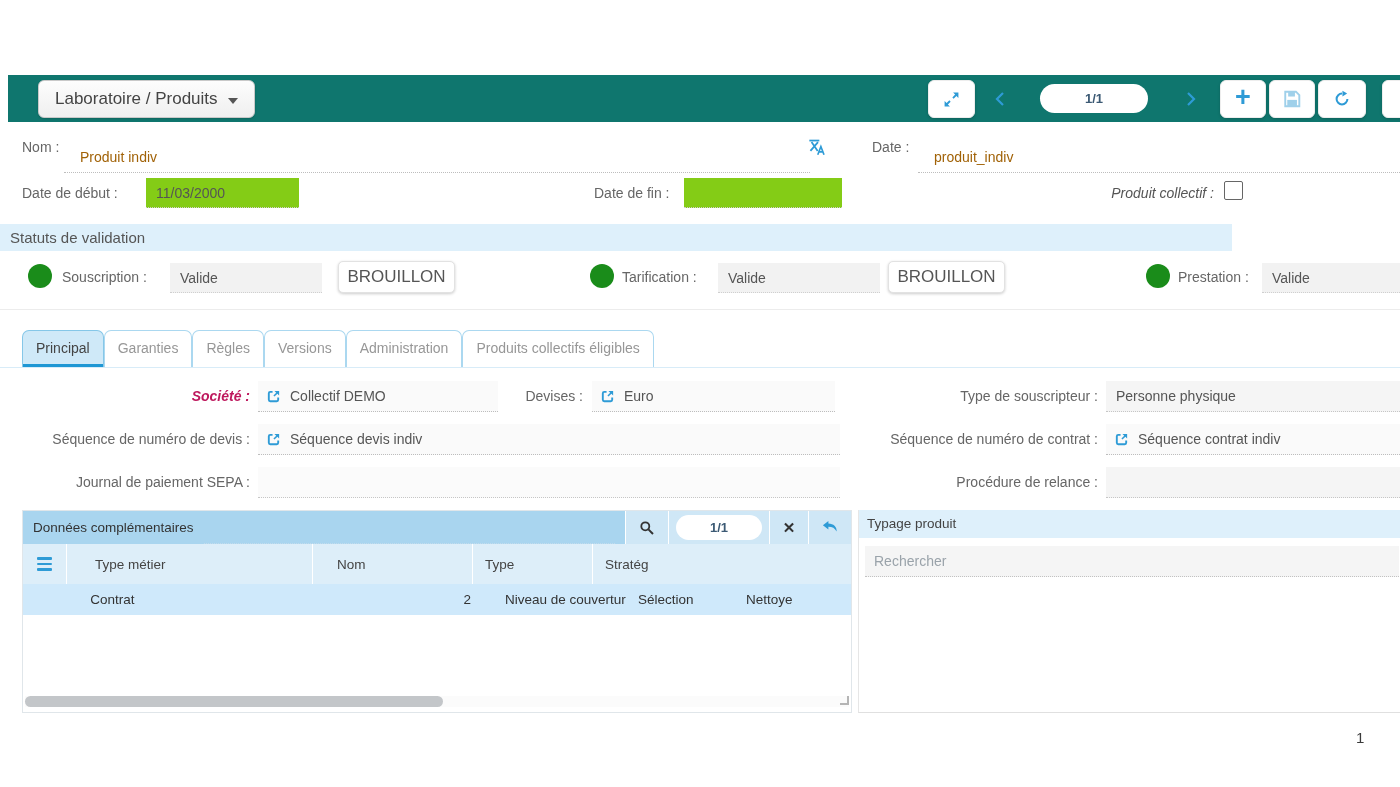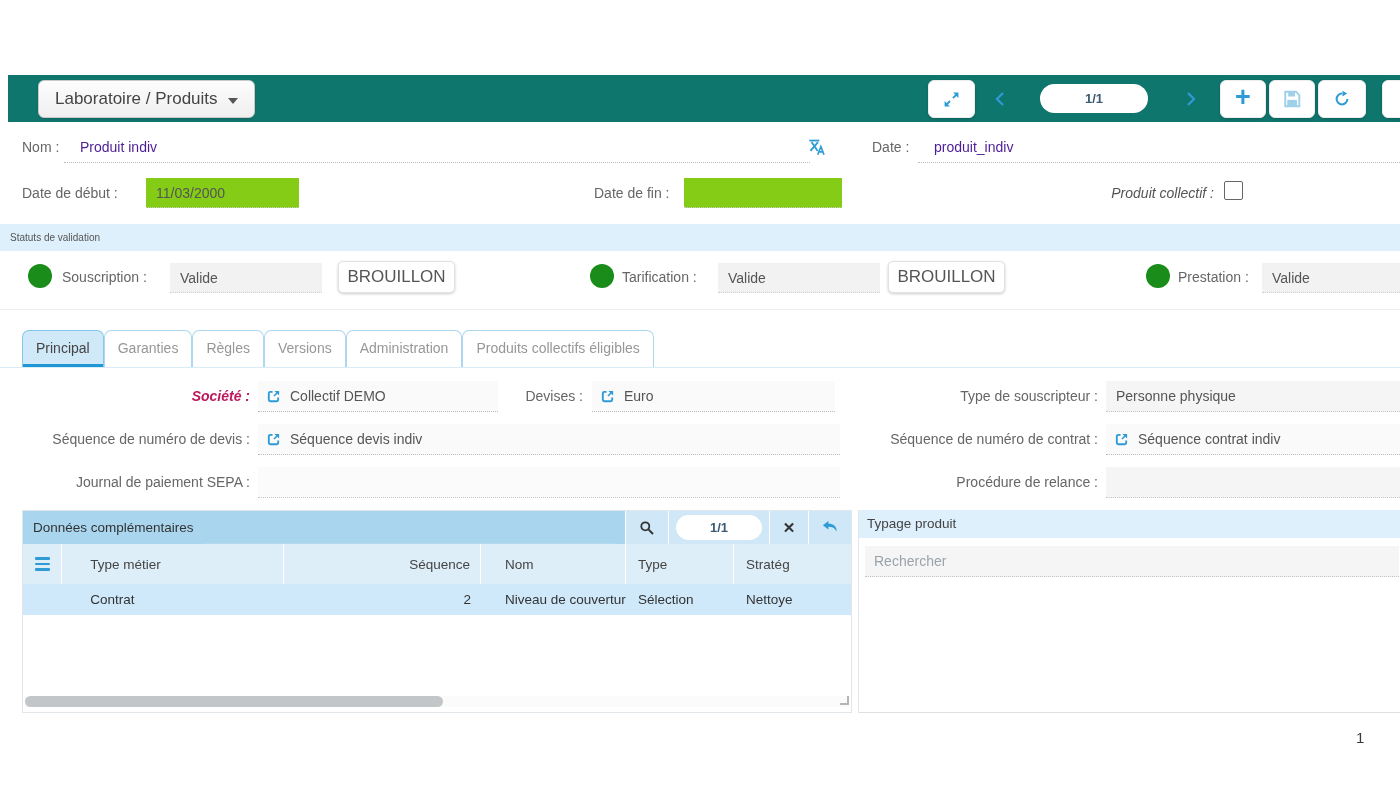--- a/index.html
+++ b/index.html
@@ -20,29 +20,29 @@
               text-align:center;line-height:29px;font-size:13px;font-weight:bold;color:#3c5a74;}
   .b-next{left:1165px;width:36px;}
   .b-plus{left:1212px;width:46px;}
   .b-save{left:1261px;width:46px;}
   .b-refresh{left:1310px;width:48px;}
   .b-more{left:1374px;width:52px;}
   .plus-glyph{font-size:27px;font-weight:bold;color:#2e9bd6;line-height:1;margin-top:-3px;}
   
   .flabel{position:absolute;font-size:14px;color:#666;line-height:38px;white-space:nowrap;}
   .ghost-input{position:absolute;height:30px;border:none;border-bottom:1px dotted #bdbdbd;background:transparent;
-               font-family:"Liberation Sans",sans-serif;font-size:14px;color:#4c1d95;padding:0 0 0 16px;outline:none;}
+               font-family:"Liberation Sans",sans-serif;font-size:14px;color:#a16207;padding:0 0 0 16px;outline:none;margin-top:10px;}
   .gray-input{position:absolute;height:29px;border:none;border-bottom:1px dotted #cfcfcf;background:#84cc16;
               font-family:"Liberation Sans",sans-serif;font-size:14px;color:#555;padding:0 0 0 10px;outline:none;}
   .row-identity{position:absolute;left:0;top:128px;width:1400px;height:38px;}
   .row-dates{position:absolute;left:0;top:172px;width:1400px;height:42px;}
   .checkbox{position:absolute;left:1224px;top:9px;width:17px;height:17px;background:#fff;border:1.5px solid #666;border-radius:2px;cursor:pointer;}
   .italic{font-style:italic;}
   
-  .sec-band{position:absolute;left:0;width:1400px;height:27px;background:#def0fb;color:#555;font-size:10px;line-height:27px;padding-left:10px;box-sizing:border-box;}
+  .sec-band{position:absolute;left:0;width:1232px;height:27px;background:#def0fb;color:#555;font-size:15px;line-height:27px;padding-left:10px;box-sizing:border-box;}
   .band-statuts{top:224px;}
   .row-status{position:absolute;left:0;top:255px;width:1132px;height:48px;}
   .dot{position:absolute;top:9px;width:24px;height:24px;border-radius:50%;background:#1a8c1a;}
   .st-label{position:absolute;font-size:14px;color:#666;line-height:44px;white-space:nowrap;}
   .st-input{top:8px;}
   .white-btn{position:absolute;top:6px;height:32px;background:#fff;border:1px solid #e2e2e2;border-radius:5px;
              box-shadow:0 1px 3px rgba(0,0,0,.2);font-family:"Liberation Sans",sans-serif;font-size:17px;color:#555;cursor:pointer;}
   .divider{position:absolute;left:0;top:309px;width:1400px;height:1px;background:#ececec;}
   
   .tabs{position:absolute;left:0;top:330px;width:1400px;height:38px;display:flex;align-items:flex-end;
@@ -289,21 +289,20 @@
 
     <div class="dc-cols">
       <span class="dc-colcell c0">
         <span class="hamburger">
             <i></i>
             <i></i>
             <i></i>
           </span>
       </span>
       <span class="dc-colcell c1">Type métier</span>
-      <span class="dc-colcell c2">Séquence</span>
       <span class="dc-colcell c3">Nom</span>
       <span class="dc-colcell c4">Type</span>
       <span class="dc-colcell c5">Stratég</span>
     </div>
 
     <div class="dc-row">
       <span class="dc-colcell c0"></span>
       <span class="dc-colcell c1">Contrat</span>
       <span class="dc-colcell c2">2</span>
       <span class="dc-colcell c3">Niveau de couverture</span>

